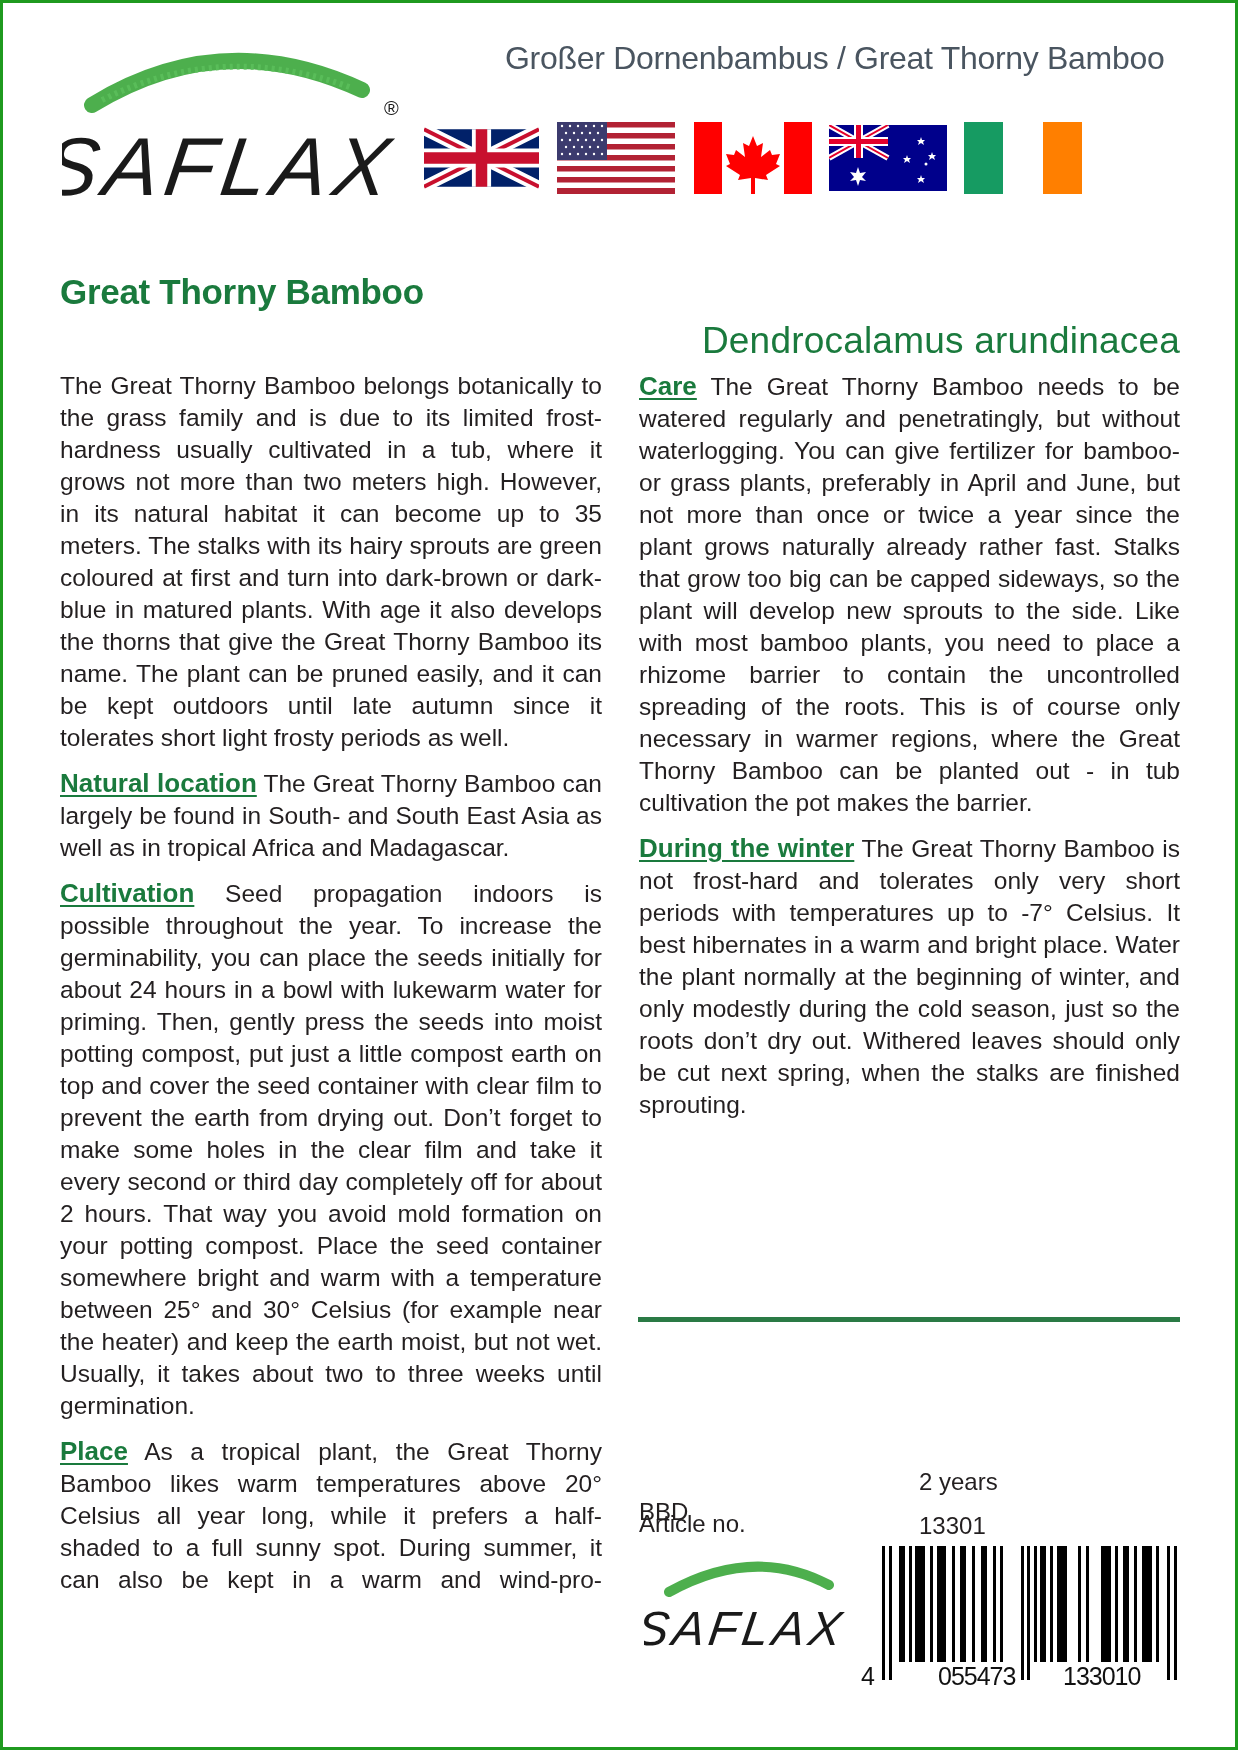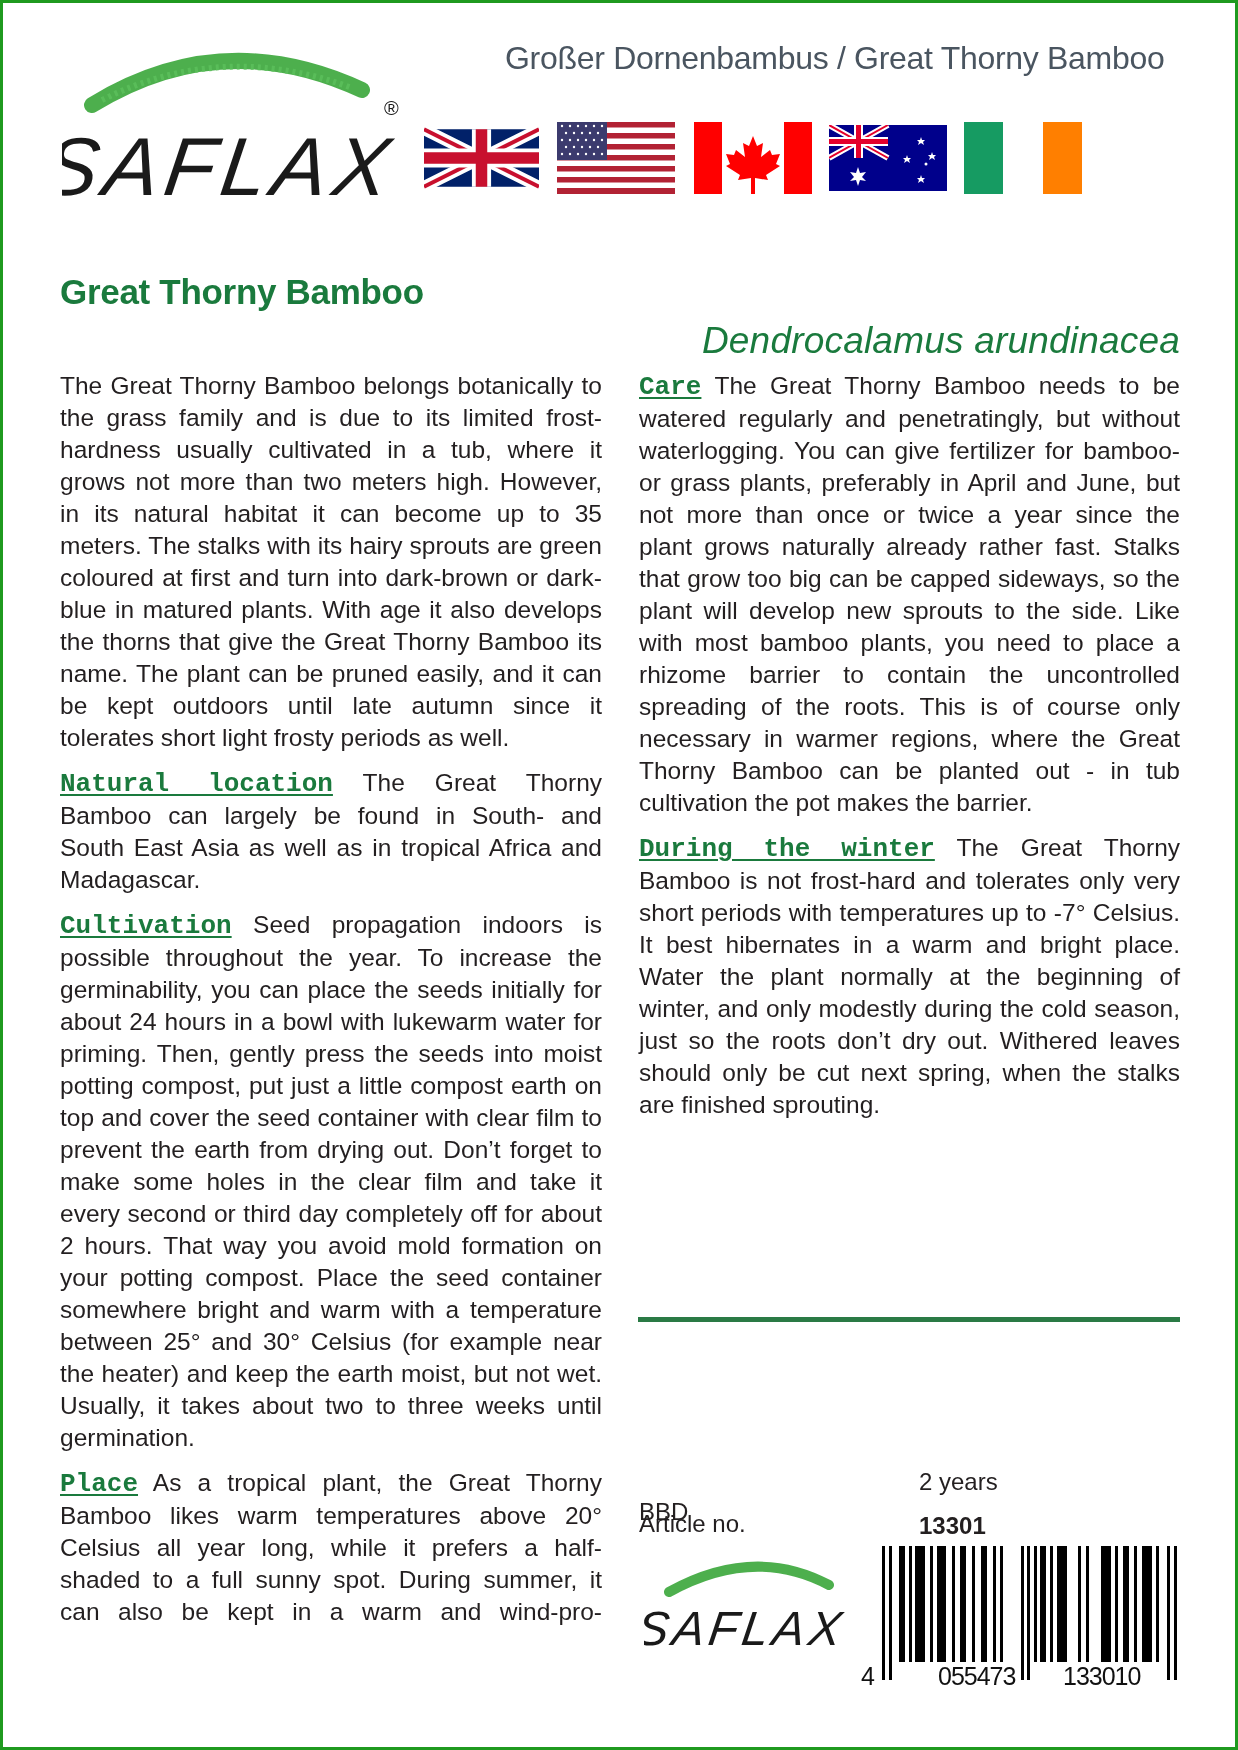--- a/index.html
+++ b/index.html
@@ -4,26 +4,26 @@
 <style>
   html, body { margin: 0; padding: 0; background: #ffffff; }
   body { width: 1238px; height: 1750px; position: relative; overflow: hidden; font-family: "Liberation Sans", sans-serif; color: #231f20; }
   .frame { position: absolute; left: 0; top: 0; width: 1232px; height: 1744px; border: 3px solid #1f9a1f; }
   .logo { position: absolute; }
   .logo svg { display: block; }
   .title-top { position: absolute; left: 505px; top: 40px; font-size: 32px; color: #4a5560; white-space: nowrap; letter-spacing: -0.3px; }
   .flags { position: absolute; left: 424px; top: 122px; height: 74px; }
   .flag { position: absolute; }
   .heading { position: absolute; left: 60px; top: 272px; font-size: 35px; font-weight: bold; color: #1a7a3d; letter-spacing: -0.3px; }
-  .sci { position: absolute; left: 640px; top: 320px; width: 540px; text-align: right; font-size: 37px; color: #1a7a3d; letter-spacing: 0.2px; font-style: italic; }
+  .sci { position: absolute; left: 640px; top: 320px; width: 540px; text-align: right; font-size: 37px; color: #1a7a3d; letter-spacing: 0.2px; }
   .col { position: absolute; font-size: 24.5px; line-height: 32px; text-align: justify; color: #231f20; }
   .col p { margin: 0 0 13px 0; }
   .col-left { left: 60px; top: 370px; width: 542px; }
   .col-right { left: 639px; top: 370px; width: 541px; }
-  .sec { color: #1a7a3d; font-weight: bold; text-decoration: underline; text-decoration-thickness: 2px; text-underline-offset: 3px; font-size: 26px; font-family: Liberation Mono, monospace; }
+  .sec { color: #1a7a3d; font-weight: bold; text-decoration: underline; text-decoration-thickness: 2px; text-underline-offset: 3px; font-size: 26px; }
   .divider { position: absolute; left: 638px; top: 1317px; width: 542px; height: 5px; background: #2a7a45; }
   .meta { position: absolute; font-size: 24px; color: #231f20; }
   .barcode { position: absolute; left: 882px; top: 1546px; width: 300px; height: 134px; }
   .barcode-digits { position: absolute; top: 1662px; font-family: "Liberation Sans", sans-serif; font-size: 25px; color: #111; letter-spacing: -1px; }
   .small-logo { position: absolute; left: 644px; top: 1550px; }
 </style>
 </head>
 <body>
 
 <div class="frame"></div>
@@ -140,21 +140,21 @@
 <div class="col col-right">
   <p><span class="sec">Care</span><span> The Great Thorny Bamboo needs to be watered regularly and penetratingly, but without waterlogging. You can give fertilizer for bamboo- or grass plants,  preferably in April and June, but not more than once or twice a year since the plant grows naturally already rather fast. Stalks that grow too big can be capped sideways, so the plant will develop new sprouts to the side. Like with most bamboo plants, you need to place a rhizome barrier to contain the uncontrolled spreading of the roots. This is of course only necessary in warmer regions, where the Great Thorny Bamboo can be planted out - in tub cultivation the pot makes the barrier.</span></p>
   <p><span class="sec">During the winter</span><span> The Great Thorny Bamboo is not frost-hard and tolerates only very short periods with temperatures up to -7° Celsius. It best hibernates in a warm and bright place. Water the plant normally at the beginning of winter, and only modestly during the cold season, just so the roots don’t dry out. Withered leaves should only be cut next spring, when the stalks are finished sprouting.</span></p>
 </div>
 
 <div class="divider"></div>
 
 <div class="meta" style="left:639px; top:1466px;margin-top:32px;">BBD</div>
 <div class="meta" style="left:919px; top:1468px;">2 years</div>
 <div class="meta" style="left:639px; top:1510px;">Article no.</div>
-<div class="meta" style="left:919px; top:1512px;font-weight:bold;">13301</div>
+<div class="meta" style="left:919px; top:1512px;">13301</div>
 
 <div class="small-logo">
   <svg width="210" height="110" viewBox="0 0 210 110">
     <path d="M25 42 Q110 -5 185 35" stroke="#3aa63a" stroke-width="10" fill="none" stroke-linecap="round" opacity="0.9"></path>
     <text x="4" y="95" font-family="Liberation Sans, sans-serif" font-style="italic" font-size="48" fill="#1a1a1a" letter-spacing="4" transform="skewX(-8)">SAFLAX</text>
   </svg>
 </div>
 
 <svg class="barcode" viewBox="0 0 300 134" preserveAspectRatio="none">
   <g fill="#000">

